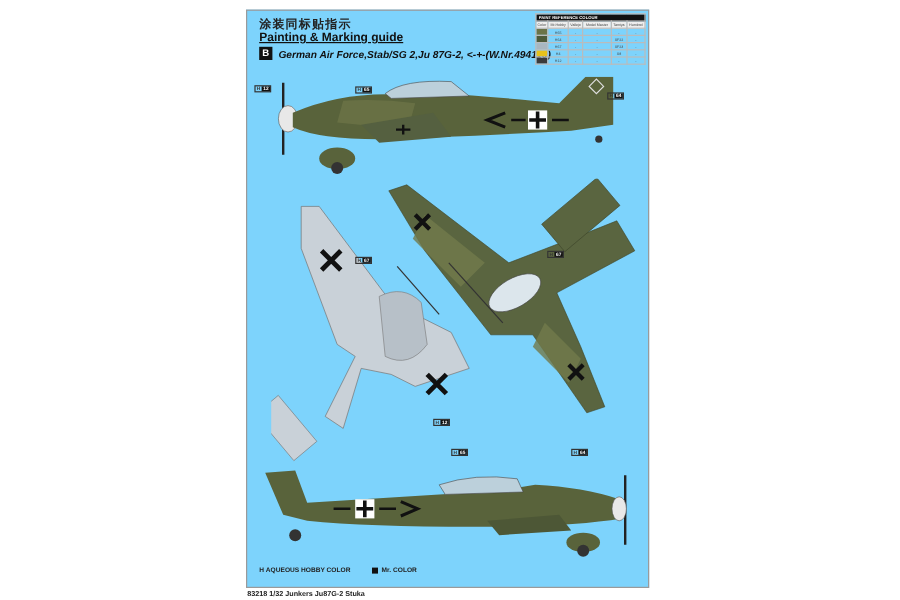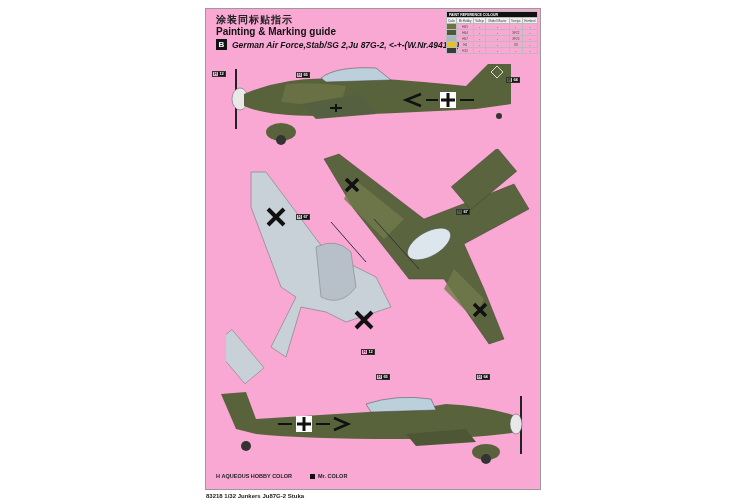--- a/index.html
+++ b/index.html
@@ -1,19 +1,19 @@
 <!DOCTYPE html>
 <html><head>
 <meta charset="utf-8">
 <style>
   html,body{margin:0;padding:0;background:#ffffff;}
   body{width:750px;height:500px;position:relative;overflow:hidden;font-family:"Liberation Sans",sans-serif;}
-  .sheet{position:absolute;left:205px;top:8px;width:336px;height:482px;border:1px solid #9a9a9a;background:#f9a8d4;box-sizing:border-box;}
+  .sheet{position:absolute;left:205px;top:8px;width:336px;height:482px;border:1px solid #9a9a9a;background:#7dd3fc;box-sizing:border-box;}
   .title-cn{position:absolute;left:10px;top:4px;font-size:10px;font-weight:bold;color:#222;letter-spacing:1px;font-family:"DejaVu Sans",sans-serif;}
-  .title-en{position:absolute;left:10px;top:17px;font-size:10px;font-weight:bold;color:#111;}
+  .title-en{position:absolute;left:10px;top:17px;font-size:10px;font-weight:bold;color:#111;text-decoration:underline;}
   .variant{position:absolute;left:10px;top:30px;display:flex;align-items:center;}
   .variant .badge{width:11px;height:11px;background:#111;color:#fff;font-size:8px;font-weight:bold;display:flex;align-items:center;justify-content:center;margin-right:5px;}
   .variant .text{font-size:8.5px;font-weight:bold;font-style:italic;color:#111;}
   .ref-table{position:absolute;left:240px;top:2px;width:92px;border-collapse:collapse;font-size:3px;}
   .ref-table .head{background:#111;color:#fff;font-weight:bold;height:5px;padding:0 2px;font-size:3.5px;text-align:left;}
   .ref-table td,.ref-table th{border:0.5px solid #bbb;height:5px;padding:0;text-align:center;color:#444;}
   .ref-table th{background:#eee;font-weight:normal;}
   .swatch{display:block;width:100%;height:5px;}
   .footer{position:absolute;left:0px;top:484px;font-size:6px;font-weight:bold;color:#222;}
   .legend{position:absolute;left:10px;top:464px;font-size:5.5px;font-weight:bold;color:#222;display:flex;gap:18px;}

